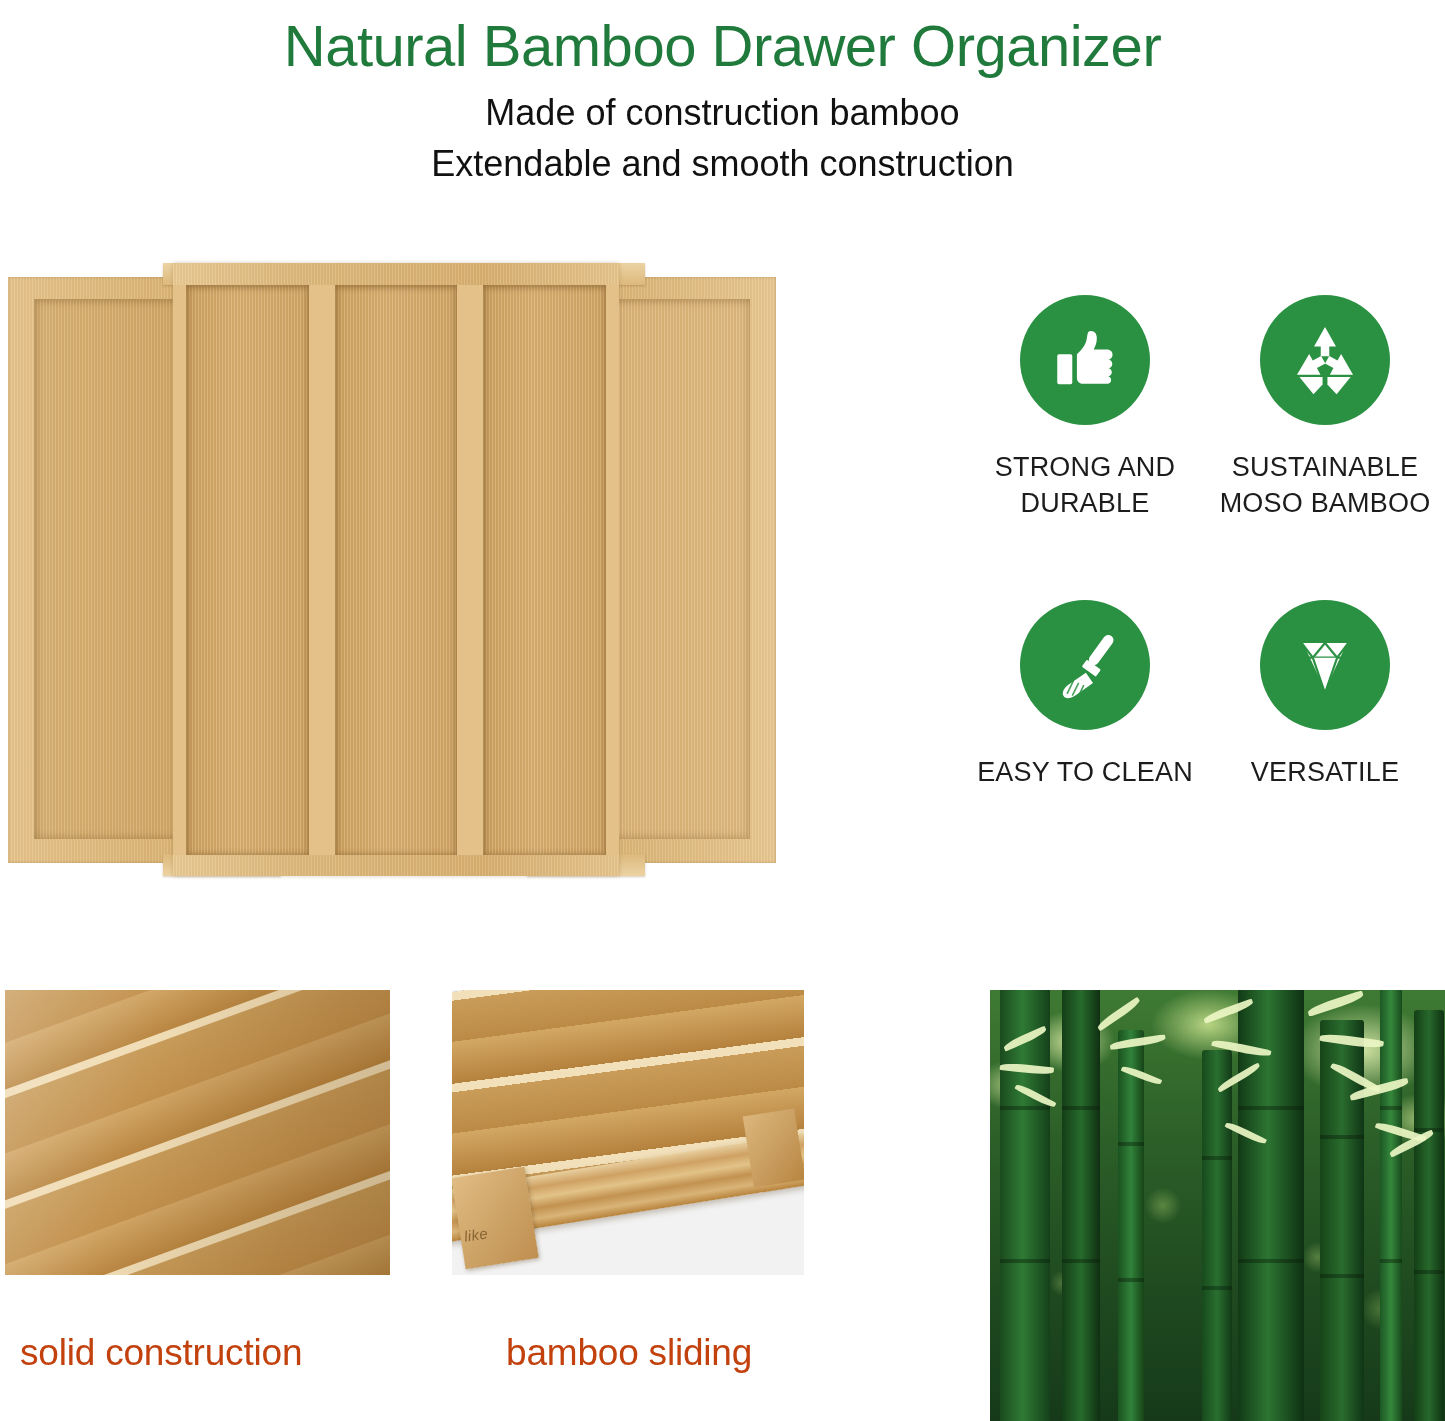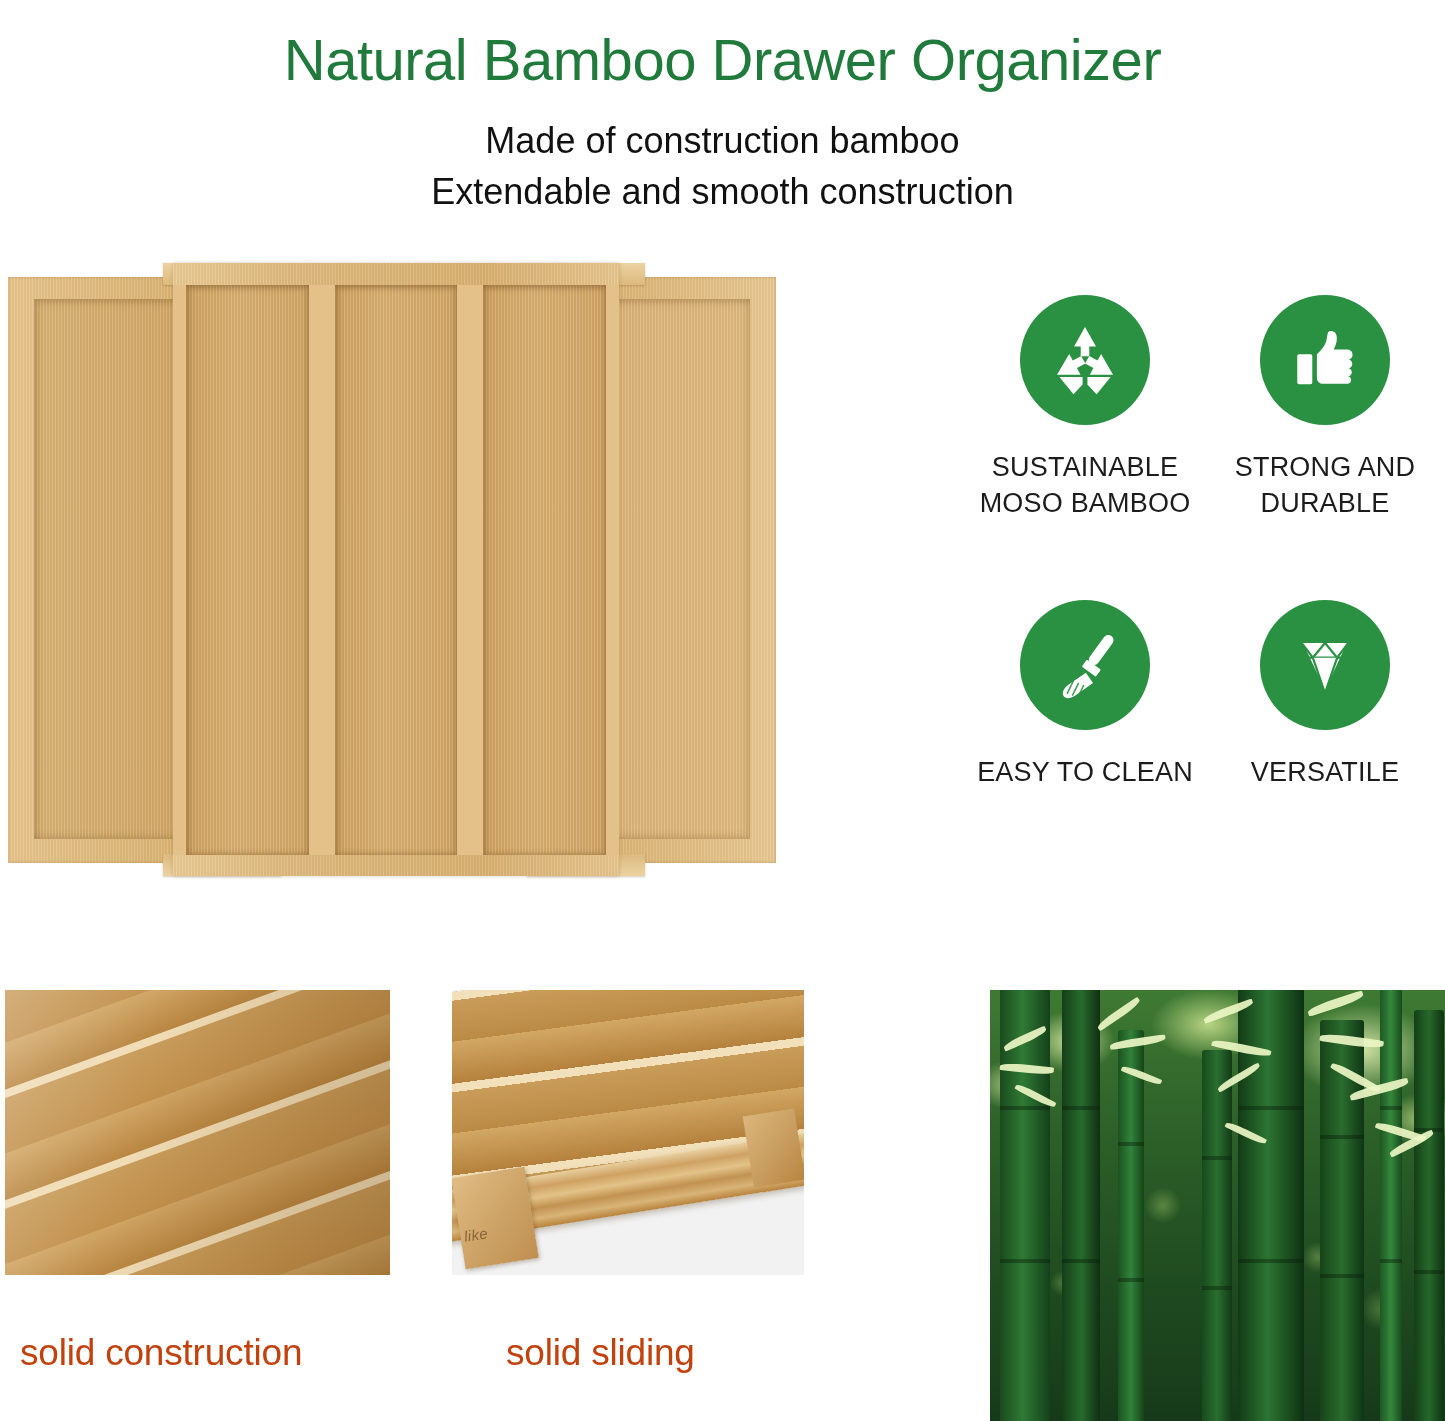--- a/index.html
+++ b/index.html
@@ -17,21 +17,21 @@
 
   
   .header {
     position: absolute;
     left: 0;
     top: 0;
     width: 1445px;
     text-align: center;
   }
   .title {
-    margin: 16px;
+    margin: 2px;
     padding-top: 14px;
     font-size: 58px;
     font-weight: 400;
     line-height: 1.05;
     color: #207a3c;
     letter-spacing: -0.5px;
     font-family: "Liberation Sans", sans-serif;
   }
   .subtitle {
     font-size: 36px;
@@ -358,46 +358,46 @@
       <div class="cell"></div>
       <div class="cell"></div>
     </div>
   </div>
 </div>
 
 <div class="features">
 
   <div class="feature">
     <div class="badge">
+      <svg width="74" height="74" viewBox="0 0 64 64" aria-hidden="true">
+        <g fill="#ffffff">
+          <rect x="8" y="27" width="13" height="26" rx="1.5"></rect>
+          <path d="M25 27 C25 27 31 22 33 16 C34.5 11 33.5 7 37 7 C41 7 43 10.5 42 16 C41.4 19.4 39.5 23 39.5 23 L51 23 C54 23 55.8 25 55.8 27.4 C55.8 29.8 54 31.6 51.8 31.6 C54 31.6 55.6 33.2 55.6 35.4 C55.6 37.5 54 39.2 51.9 39.2 C53.8 39.2 55.2 40.8 55.2 42.7 C55.2 44.6 53.8 46.2 51.9 46.2 C53.4 46.2 54.6 47.6 54.6 49.2 C54.6 51 53.2 52.6 51.3 52.6 L30 52.6 C27.2 52.6 25 50.4 25 47.6 Z"></path>
+        </g>
+      </svg>
+    </div>
+    <div class="feature-label">STRONG AND
+DURABLE</div>
+  </div>
+
+  <div class="feature">
+    <div class="badge">
       <svg width="78" height="78" viewBox="0 0 64 64" aria-hidden="true">
         <g fill="#ffffff">
           <path d="M32 5 L41 21 L35.5 21 L35.5 29 L28.5 29 L28.5 21 L23 21 Z"></path>
           <path d="M9 44 L19 27 L22 32.5 L28.8 28.7 L32.3 34.8 L25.4 38.6 L28.3 44 Z"></path>
           <path d="M55 44 L36 44 L38.9 38.6 L32 34.8 L35.5 28.7 L42.3 32.5 L45.2 27 Z"></path>
           <path d="M20 47 L40 47 L40 58 L20 58 Z" opacity="0"></path>
           <path d="M16 46 L30 46 L30 52 L22.5 60 L11 46 Z"></path>
           <path d="M48 46 L34 46 L34 52 L41.5 60 L53 46 Z"></path>
         </g>
       </svg>
     </div>
     <div class="feature-label">SUSTAINABLE
 MOSO BAMBOO</div>
-  </div>
-
-  <div class="feature">
-    <div class="badge">
-      <svg width="74" height="74" viewBox="0 0 64 64" aria-hidden="true">
-        <g fill="#ffffff">
-          <rect x="8" y="27" width="13" height="26" rx="1.5"></rect>
-          <path d="M25 27 C25 27 31 22 33 16 C34.5 11 33.5 7 37 7 C41 7 43 10.5 42 16 C41.4 19.4 39.5 23 39.5 23 L51 23 C54 23 55.8 25 55.8 27.4 C55.8 29.8 54 31.6 51.8 31.6 C54 31.6 55.6 33.2 55.6 35.4 C55.6 37.5 54 39.2 51.9 39.2 C53.8 39.2 55.2 40.8 55.2 42.7 C55.2 44.6 53.8 46.2 51.9 46.2 C53.4 46.2 54.6 47.6 54.6 49.2 C54.6 51 53.2 52.6 51.3 52.6 L30 52.6 C27.2 52.6 25 50.4 25 47.6 Z"></path>
-        </g>
-      </svg>
-    </div>
-    <div class="feature-label">STRONG AND
-DURABLE</div>
   </div>
 
   <div class="feature">
     <div class="badge">
       <svg width="74" height="74" viewBox="0 0 64 64" aria-hidden="true">
         <g fill="#ffffff" stroke="#ffffff">
           <rect x="41.5" y="4" width="9" height="30" rx="4.5" transform="rotate(36 46 19)" stroke="none"></rect>
           <rect x="30" y="31" width="15" height="7.5" rx="1" transform="rotate(36 37.5 34.7)" stroke="none"></rect>
           <path d="M33.8 39.5 L18 48 C13.5 50.5 11 54.5 12.5 57.5 C14 60.5 18.5 60.3 23 57.8 L39 49 Z" transform="rotate(-6 26 49)" stroke="none"></path>
           <g stroke="#2a9142" stroke-width="1.4" fill="none" opacity="0.85">
@@ -464,13 +464,13 @@
   <div class="leaf" style="left:236px; top:130px; width:44px; height:7px;  transform:rotate(26deg);"></div>
   <div class="leaf" style="left:318px; top:18px;  width:58px; height:9px;  transform:rotate(-18deg);"></div>
   <div class="leaf" style="left:330px; top:42px;  width:64px; height:9px;  transform:rotate(8deg);"></div>
   <div class="leaf" style="left:342px; top:70px;  width:54px; height:8px;  transform:rotate(30deg);"></div>
   <div class="leaf" style="left:360px; top:102px; width:60px; height:9px;  transform:rotate(-14deg);"></div>
   <div class="leaf" style="left:386px; top:130px; width:52px; height:8px;  transform:rotate(18deg);"></div>
   <div class="leaf" style="left:400px; top:160px; width:48px; height:8px;  transform:rotate(-26deg);"></div>
 </div>
 
 <div class="caption caption-1">solid construction</div>
-<div class="caption caption-2">solid sliding</div>
+<div class="caption caption-2">bamboo sliding</div>
 
 </body></html>

